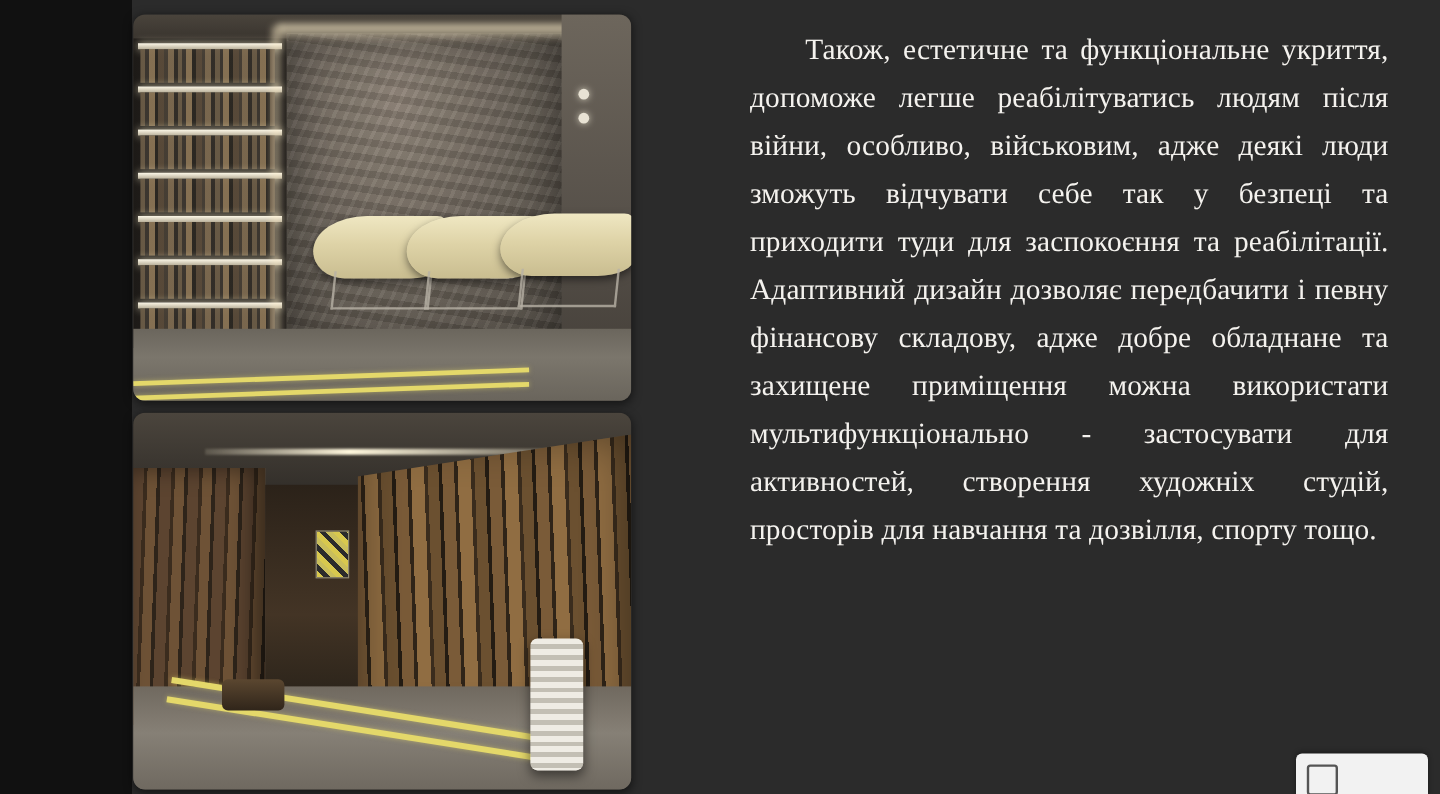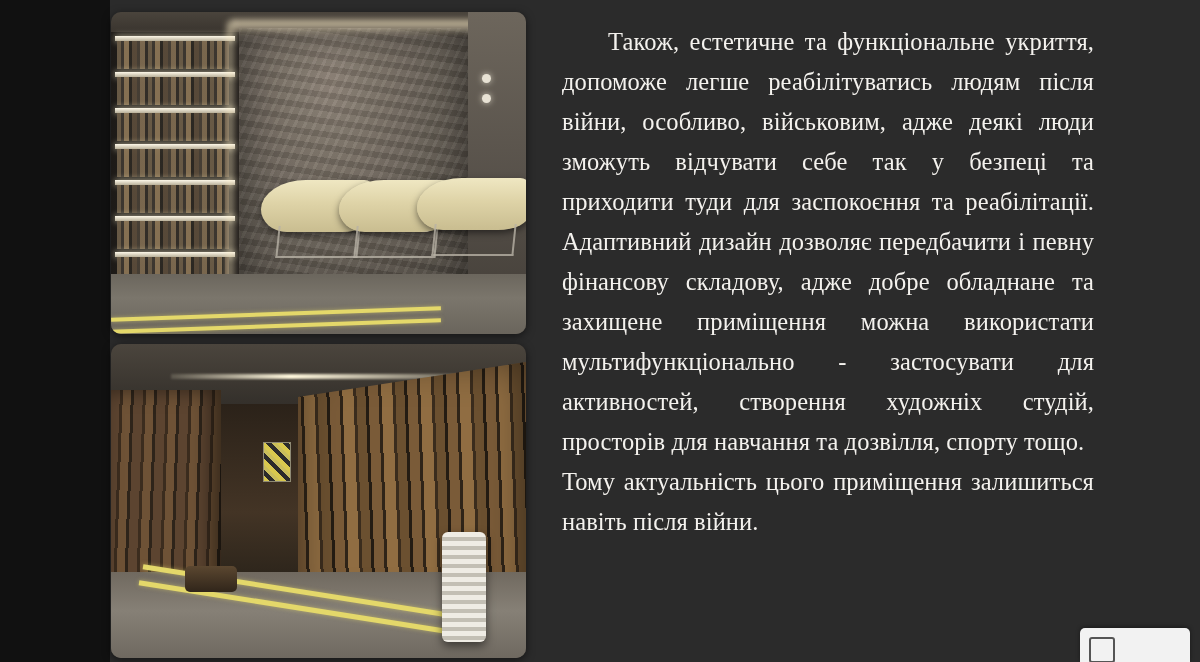--- a/index.html
+++ b/index.html
@@ -224,21 +224,21 @@
     position: absolute;
     left: 74px; bottom: 66px;
     width: 52px; height: 26px;
     background: linear-gradient(180deg, #5b4730, #30251a);
     border-radius: 5px;
   }
 
   
   .text-col {
     position: absolute;
-    left: 562px;
+    left: 625px;
     top: 22px;
     width: 532px;
   }
   .para {
     color: #f4f2ee;
     font-family: "Liberation Serif", serif;
     font-size: 24.5px;
     line-height: 40px;
     text-align: justify;
     text-justify: inter-word;
@@ -332,20 +332,19 @@
       <div class="floor2"></div>
       <div class="stripe-y" style="left:30px; top:246px; width:330px; height:5px; transform:rotate(9deg)"></div>
       <div class="stripe-y" style="left:26px; top:262px; width:330px; height:5px; transform:rotate(9deg)"></div>
       <div class="bench"></div>
       <div class="column"></div>
     </div>
   </div>
 
   <div class="text-col">
     <p class="para indent">Також, естетичне та функціональне укриття, допоможе легше реабілітуватись людям після війни, особливо, військовим, адже деякі люди зможуть відчувати себе так у безпеці та приходити туди для заспокоєння та реабілітації. Адаптивний дизайн дозволяє передбачити і певну фінансову складову, адже добре обладнане та захищене приміщення можна використати мультифункціонально - застосувати для активностей, створення художніх студій, просторів для навчання та дозвілля, спорту тощо.</p>
-    <p class="para">Тому актуальність цього приміщення залишиться навіть після війни.</p>
   </div>
 
   <div class="corner-box">
     <div class="inner"></div>
   </div>
 
 </div>
 
 </body></html>

